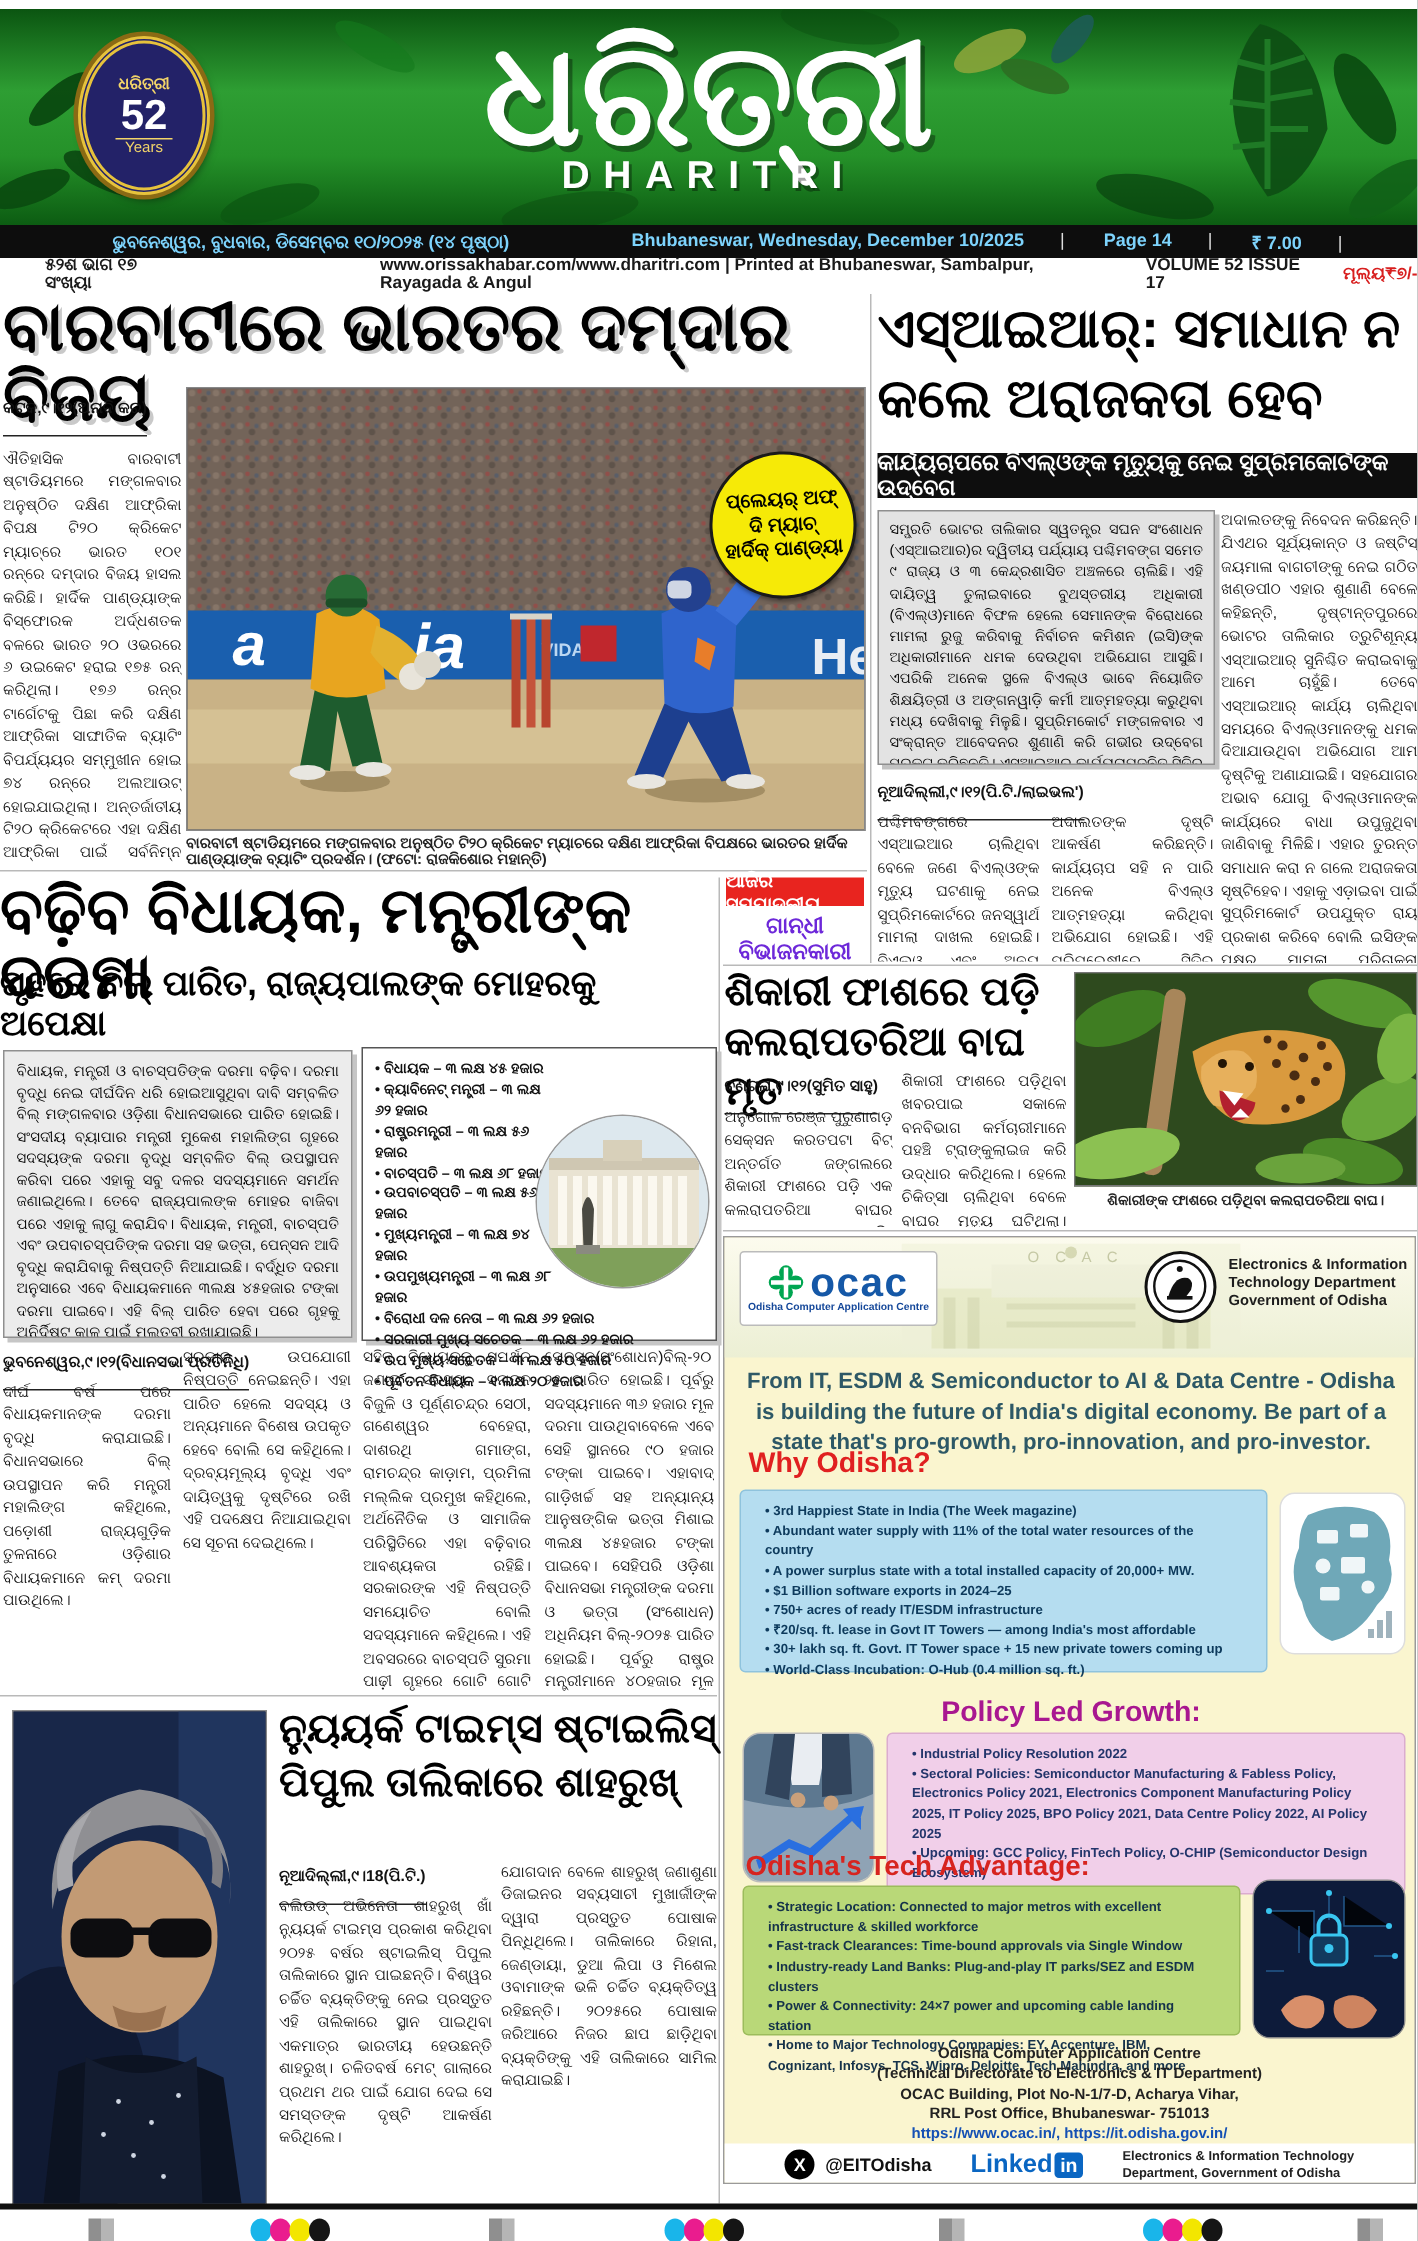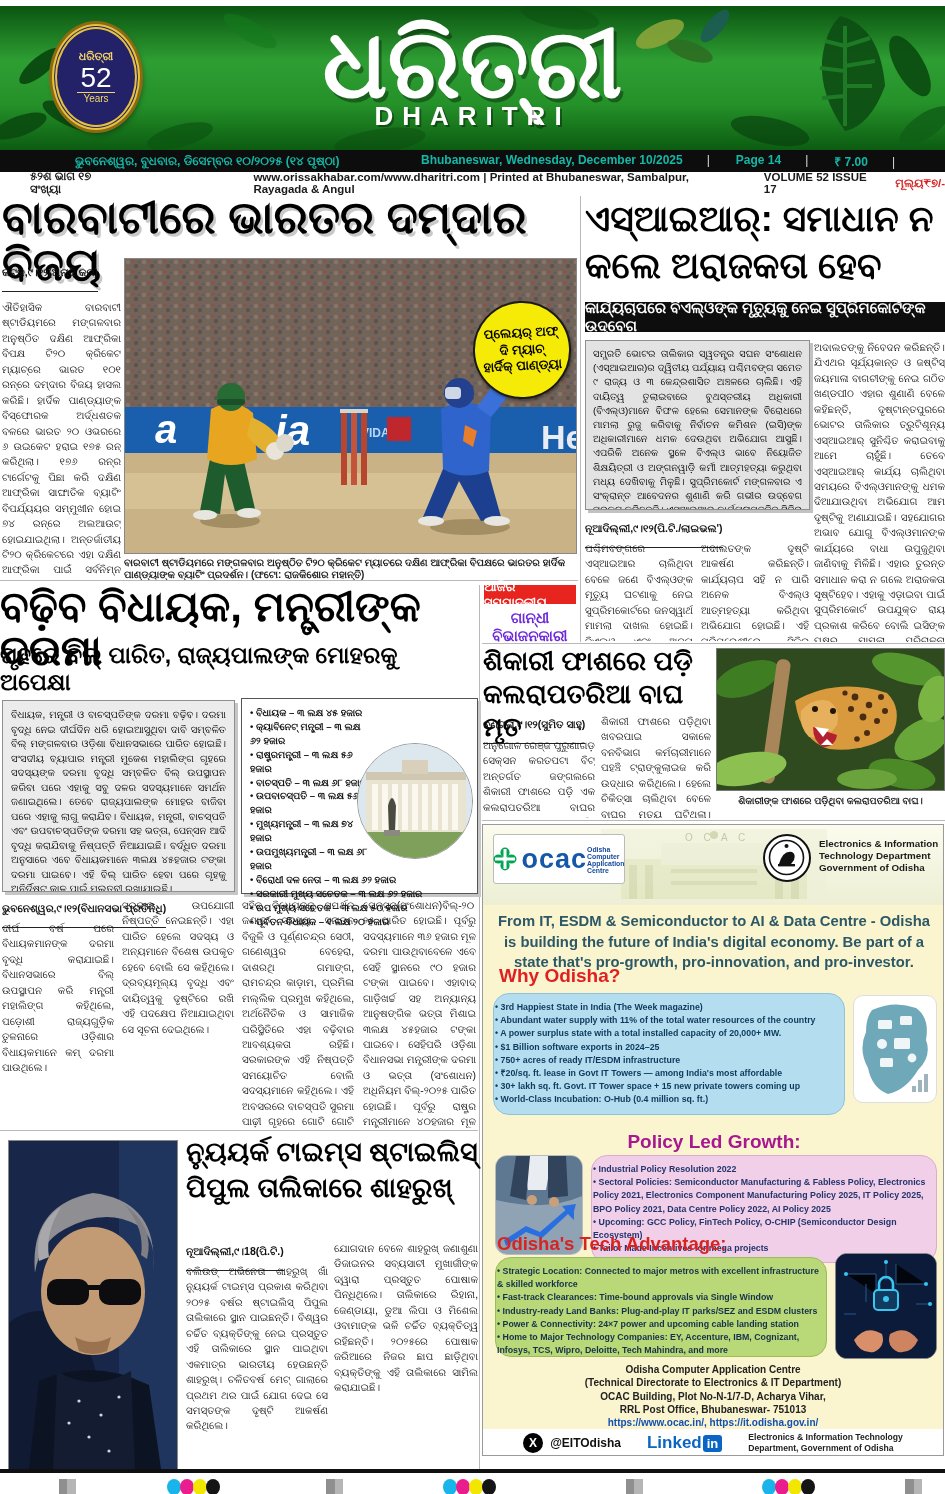--- a/index.html
+++ b/index.html
@@ -11,23 +11,23 @@
   .just{text-align:justify}
   .clip{overflow:hidden}
 
   
   .masthead{left:0;top:6px;width:945px;height:144px;background:linear-gradient(180deg,#0b5511 0%,#2e9e33 38%,#259129 68%,#0c5c12 100%);overflow:hidden}
   .mast-logo{left:0;top:8px;width:945px;text-align:center;color:#fff}
   .logo-odia{font-size:96px;font-weight:900;line-height:1.05;text-shadow:3px 4px 0 rgba(0,0,0,.35)}
   .logo-latin{font-size:26px;font-weight:800;letter-spacing:9px;margin-top:-14px;text-shadow:2px 2px 0 rgba(0,0,0,.35)}
   .emblem{left:52px;top:18px;width:88px;height:106px;border-radius:50%;background:#232268;border:5px double #e6c23c;box-shadow:0 0 0 3px #8a6a14, 2px 3px 6px rgba(0,0,0,.5);display:flex;flex-direction:column;align-items:center;justify-content:center;color:#fff;text-align:center}
   .emblem .e1{font-size:11px;color:#f3d569;font-weight:700}
-  .emblem .e2{font-size:28px;font-weight:400;line-height:1.05}
+  .emblem .e2{font-size:28px;font-weight:700;line-height:1.05}
   .emblem .e3{font-size:10px;color:#f3d569;border-top:1px solid #f3d569;padding:0 6px}
-  .black-bar{left:0;top:150px;width:945px;height:22px;background:#0d0d0d;color:#14b8a6;display:flex;align-items:center;font-size:12px}
+  .black-bar{left:0;top:150px;width:945px;height:22px;background:#0d0d0d;color:#7dd3fc;display:flex;align-items:center;font-size:12px}
   .black-bar .bb-odia{margin-left:75px;font-weight:600}
   .black-bar .bb-en{margin-left:auto;margin-right:50px;display:flex;gap:26px;font-weight:600}
   .bb-en .sep::after{content:"|";margin-left:24px;color:#ddd;font-weight:400}
   .info-line{left:0;top:173px;width:945px;height:20px;display:flex;align-items:center;font-size:11.5px;color:#1a1a1a}
   .info-line .il-vol{margin-left:30px;font-weight:700}
   .info-line .il-urls{margin-left:140px;font-weight:600}
   .info-line .il-ven{margin-left:40px;font-weight:700}
   .info-line .il-price{margin-left:28px;font-weight:800;color:#d81f1f}
 
   
@@ -86,32 +86,32 @@
   .srk-photo{left:8px;top:1140px;width:170px;height:330px;border:1px solid #888;background:#16233f}
   .srk-head{left:186px;top:1134px;width:292px;font-size:27px;font-weight:900;line-height:1.35;color:#000}
   .srk-byline{left:186px;top:1241px}
   .srk-c1{left:186px;top:1264px;width:142px;height:206px}
   .srk-c2{left:334px;top:1241px;width:144px;height:229px}
 
   
   .ad{left:482px;top:824px;width:462px;height:632px;border:1px solid #9a9a9a;background:#faf5cf;position:absolute;overflow:hidden}
   .ad-top{position:absolute;left:0;top:0;width:100%;height:80px;background:linear-gradient(180deg,#fcfbee,#ecefd4)}
   .ad-building{position:absolute;left:118px;top:4px;width:226px;height:74px;opacity:.55}
-  .ad-logo{position:absolute;left:10px;top:9px;width:132px;height:50px;background:#fff;border:1px solid #bbb;border-radius:3px;display:flex;flex-direction:row;align-items:center;justify-content:center}
+  .ad-logo{position:absolute;left:10px;top:9px;width:132px;height:50px;background:#fff;border:1px solid #bbb;border-radius:3px;display:flex;flex-direction:column;align-items:center;justify-content:center}
   .ad-logo-row{display:flex;align-items:center;gap:4px}
   .ad-logo-word{font-size:27px;font-weight:800;color:#1558a7;line-height:.9;letter-spacing:1px}
   .ad-logo-tag{font-size:6.9px;color:#15489a;font-weight:600;margin-top:1px}
   .ad-emblem{position:absolute;left:280px;top:9px;width:48px;height:48px;border-radius:50%;border:2.5px solid #111;background:#fff}
   .ad-dept{position:absolute;left:336px;top:13px;width:122px;font-size:9.8px;font-weight:800;color:#1c1c1c;line-height:1.25}
   .ad-headline{position:absolute;left:10px;top:86px;width:442px;text-align:center;font-size:14.8px;font-weight:800;color:#2d5866;line-height:1.4}
   .ad-sec-title{position:absolute;font-weight:800}
   .why-title{left:16px;top:140px;font-size:19px;color:#e02020}
   .policy-title{left:110px;top:306px;width:242px;text-align:center;font-size:19px;color:#a81790}
   .tech-title{left:14px;top:408px;font-size:18.5px;color:#d7241f}
-  .ad-box{position:absolute;border-radius:16px;padding:7px 1px}
+  .ad-box{position:absolute;border-radius:4px;padding:7px 16px}
   .ad-box li{list-style:none;font-size:8.8px;font-weight:700;line-height:1.5}
   .ad-box li::before{content:"•  "}
   .why-box{left:10px;top:168px;width:352px;height:122px;background:#b5ddf0;color:#0d3a5c;border:1px solid #8fc3dd}
   .map-tile{position:absolute;left:370px;top:170px;width:84px;height:108px;background:#fff;border:1px solid #ddd;border-radius:10px}
   .policy-box{left:108px;top:330px;width:346px;height:108px;background:#f1cfe9;color:#23356b;border:1px solid #dbaccf}
   .biz-tile{position:absolute;left:12px;top:330px;width:88px;height:100px;border-radius:12px;overflow:hidden;border:1px solid #bbb}
   .tech-box{left:12px;top:432px;width:332px;height:100px;background:#b9d878;color:#15324a;border:1px solid #9cbc5c}
   .tech-tile{position:absolute;left:352px;top:428px;width:102px;height:106px;border-radius:12px;overflow:hidden;border:1px solid #888;background:#0d1b3a}
   .ad-footer{position:absolute;left:0;top:538px;width:100%;text-align:center;font-size:10px;font-weight:700;color:#222;line-height:1.33}
   .ad-footer .url{color:#1450b4}

